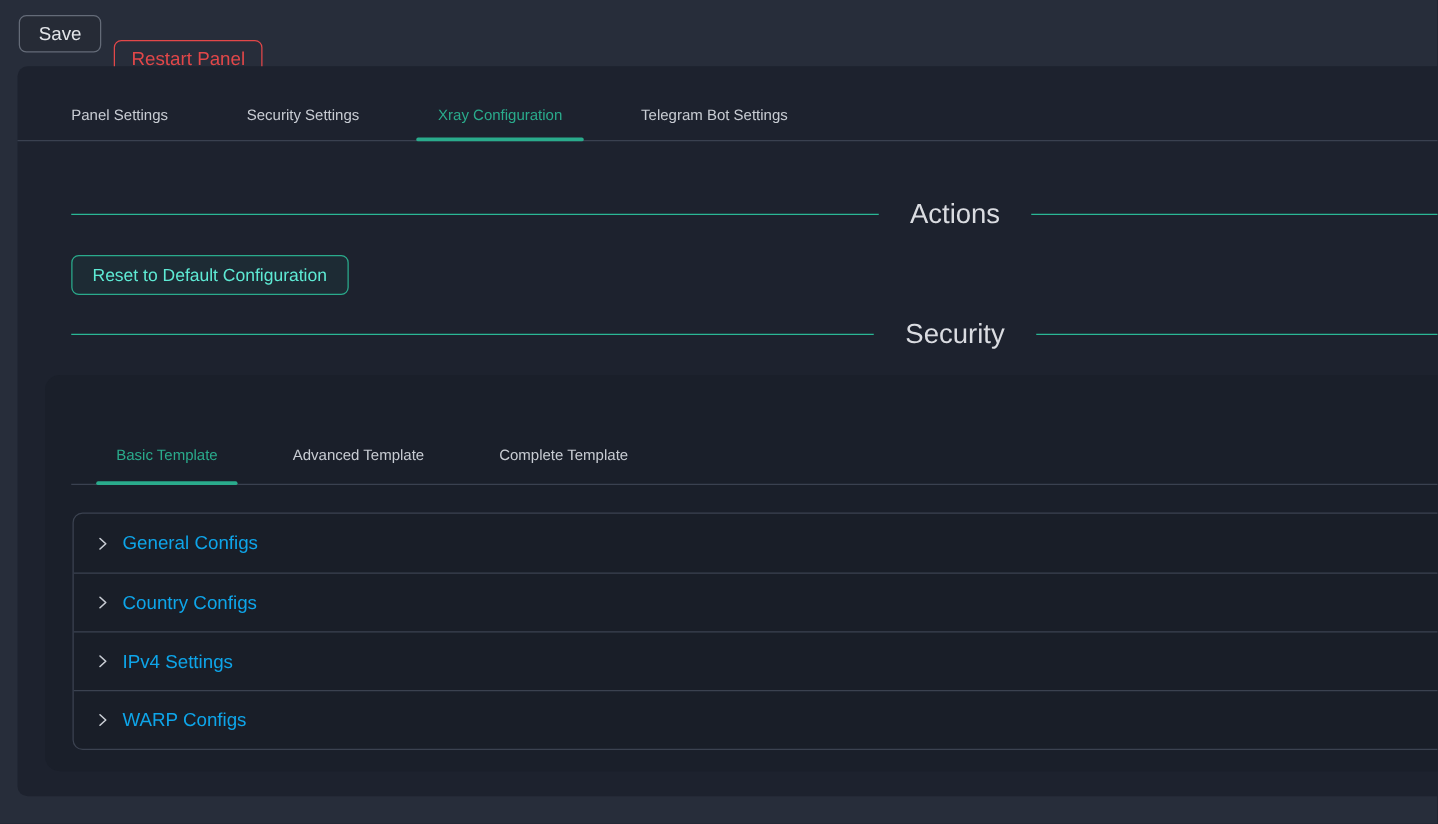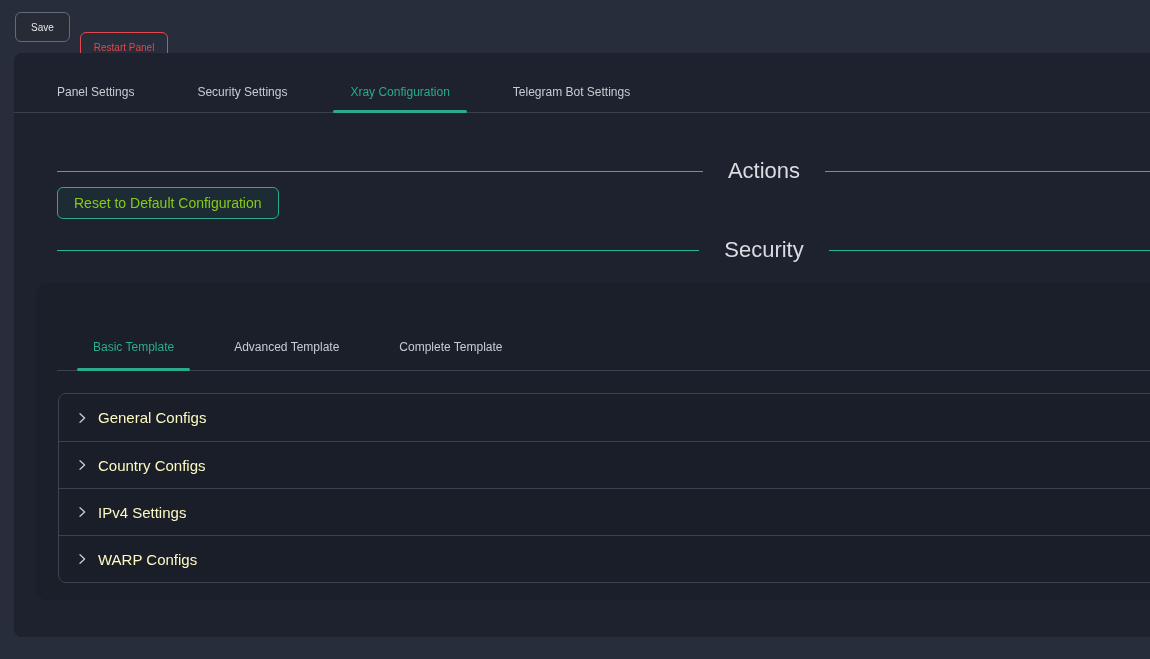--- a/index.html
+++ b/index.html
@@ -12,21 +12,21 @@
     -webkit-font-smoothing:antialiased;
   }
 
   
   .topbar {
     position:absolute; top:0; left:0; width:100%; height:53px;
     display:flex; align-items:flex-start; gap:10px;
     padding:12px 0 0 15px;
   }
   .btn {
-    height:30px; border-radius:6px; font-size:10px;
+    height:30px; border-radius:6px; font-size:15px;
     display:inline-flex; align-items:center; justify-content:center;
     padding:0 15px; cursor:pointer; white-space:nowrap;
   }
   .btn-save {
     background:#262b36; border:1px solid #646b78; color:#e3e5e9;
   }
   .btn-restart {
     background:transparent; border:1px solid #e24749; color:#e24749;
     padding:0 13px;
     margin-top:20px;
@@ -58,23 +58,23 @@
   .card-body { padding-left:43px; }
 
   
   .divider { display:flex; align-items:center; height:32px; }
   .divider-actions   { margin-top:42px; }
   .divider-templates { margin-top:15px; }
   .divider .line { flex:1; height:1px; background:#2ab795; }
   .divider .label { padding:0 25px; font-size:22px; color:#dadce1; }
 
   .reset-btn {
-    height:32px; border-radius:6px;
+    margin-top:17px; height:32px; border-radius:6px;
     border:1px solid #2aab8c; background:rgba(42,171,140,0.07);
-    color:#84cc16; font-size:14px; padding:0 16px;
+    color:#5eead4; font-size:14px; padding:0 16px;
     display:inline-flex; align-items:center; cursor:pointer;
     font-family:"Liberation Sans", sans-serif;
   }
 
   
   .inner-card {
     margin:17px 0 0 -21px;
     width:calc(100% + 21px);
     height:317px;
     background:#1a1f2a; border-radius:12px;
@@ -98,21 +98,21 @@
     height:47px; display:flex; align-items:center;
     padding-left:17px; cursor:pointer;
     border-top:1px solid #3b4250;
   }
   .collapse-item:first-child { border-top:none; }
   .chevron {
     width:12px; height:12px; color:#c9cdd4;
     display:flex; align-items:center; justify-content:center; flex:0 0 12px;
   }
   .chevron svg { width:12px; height:12px; display:block; }
-  .collapse-label { margin-left:10px; font-size:15px; color:#fef9c3; }
+  .collapse-label { margin-left:10px; font-size:15px; color:#0ea5e9; }
 </style>
 </head>
 <body>
 
 <div class="topbar">
   <button class="btn btn-save">Save</button>
   <button class="btn btn-restart">Restart Panel</button>
 </div>
 
 <div class="main-card">

